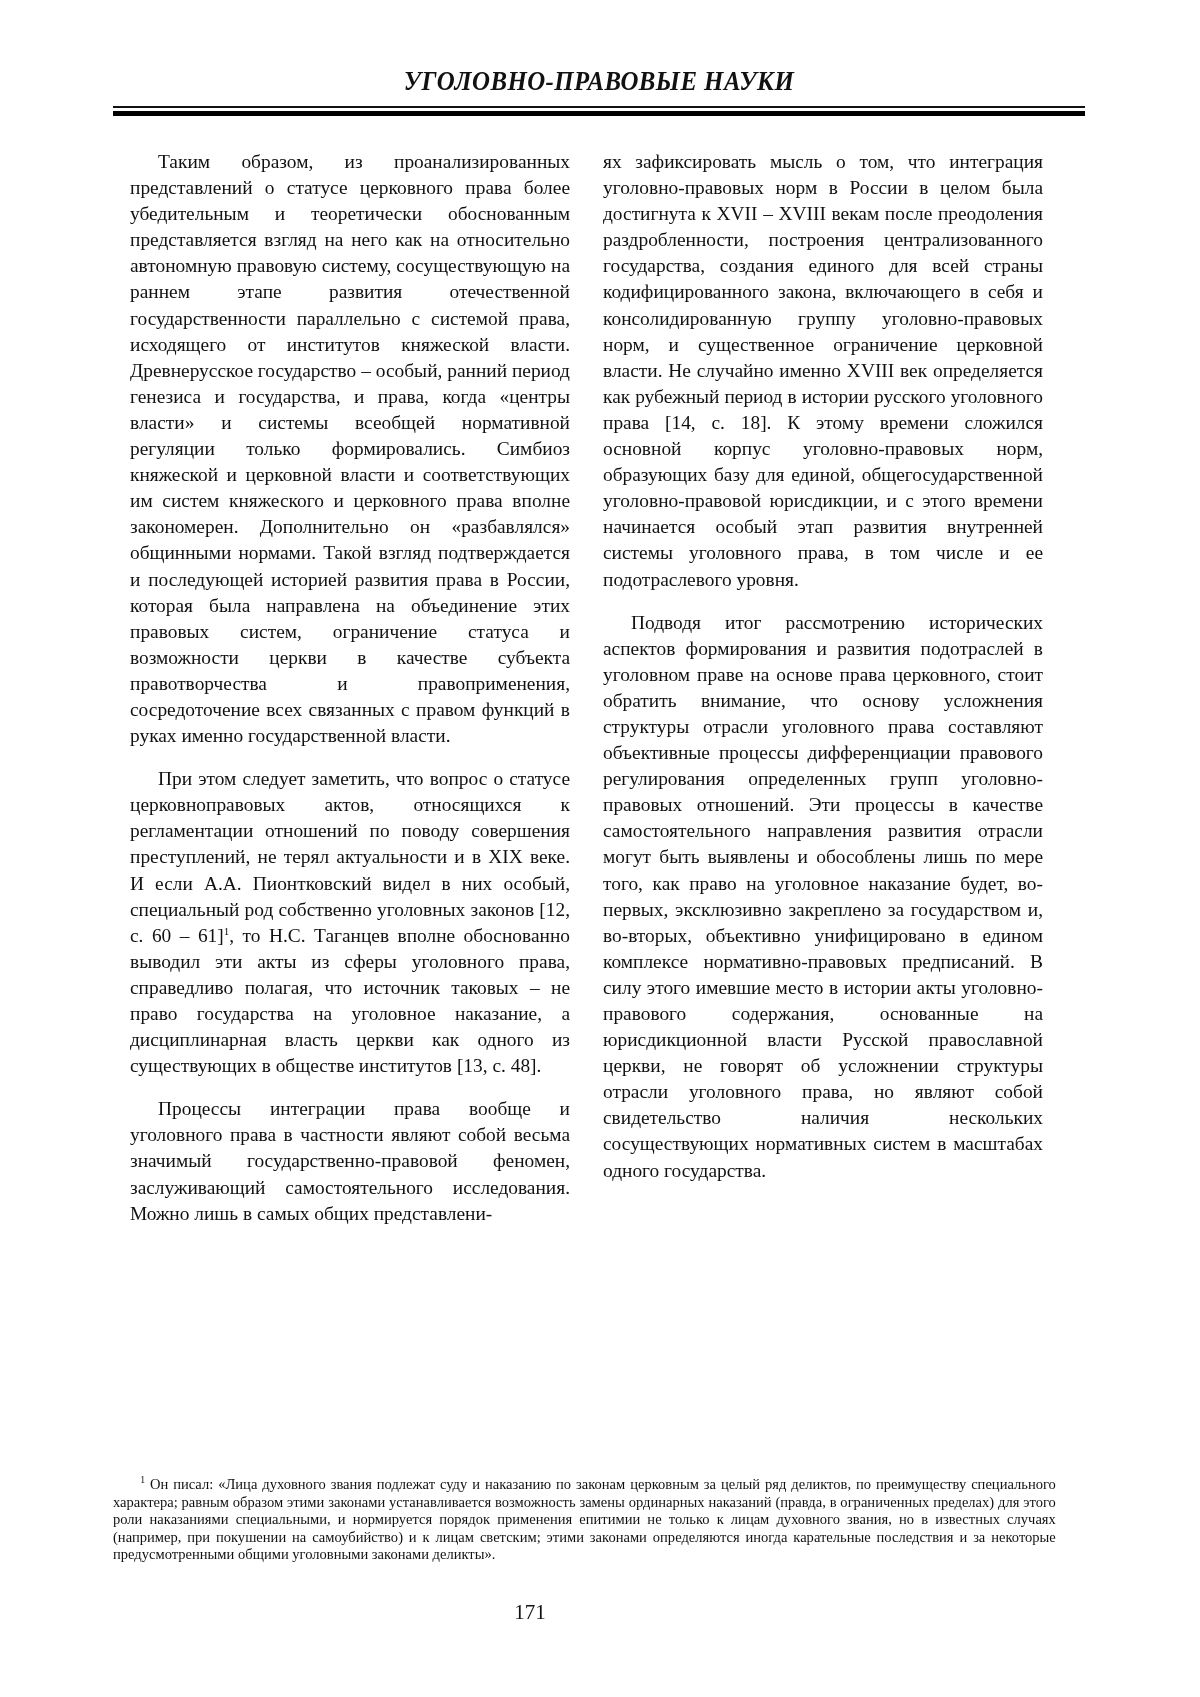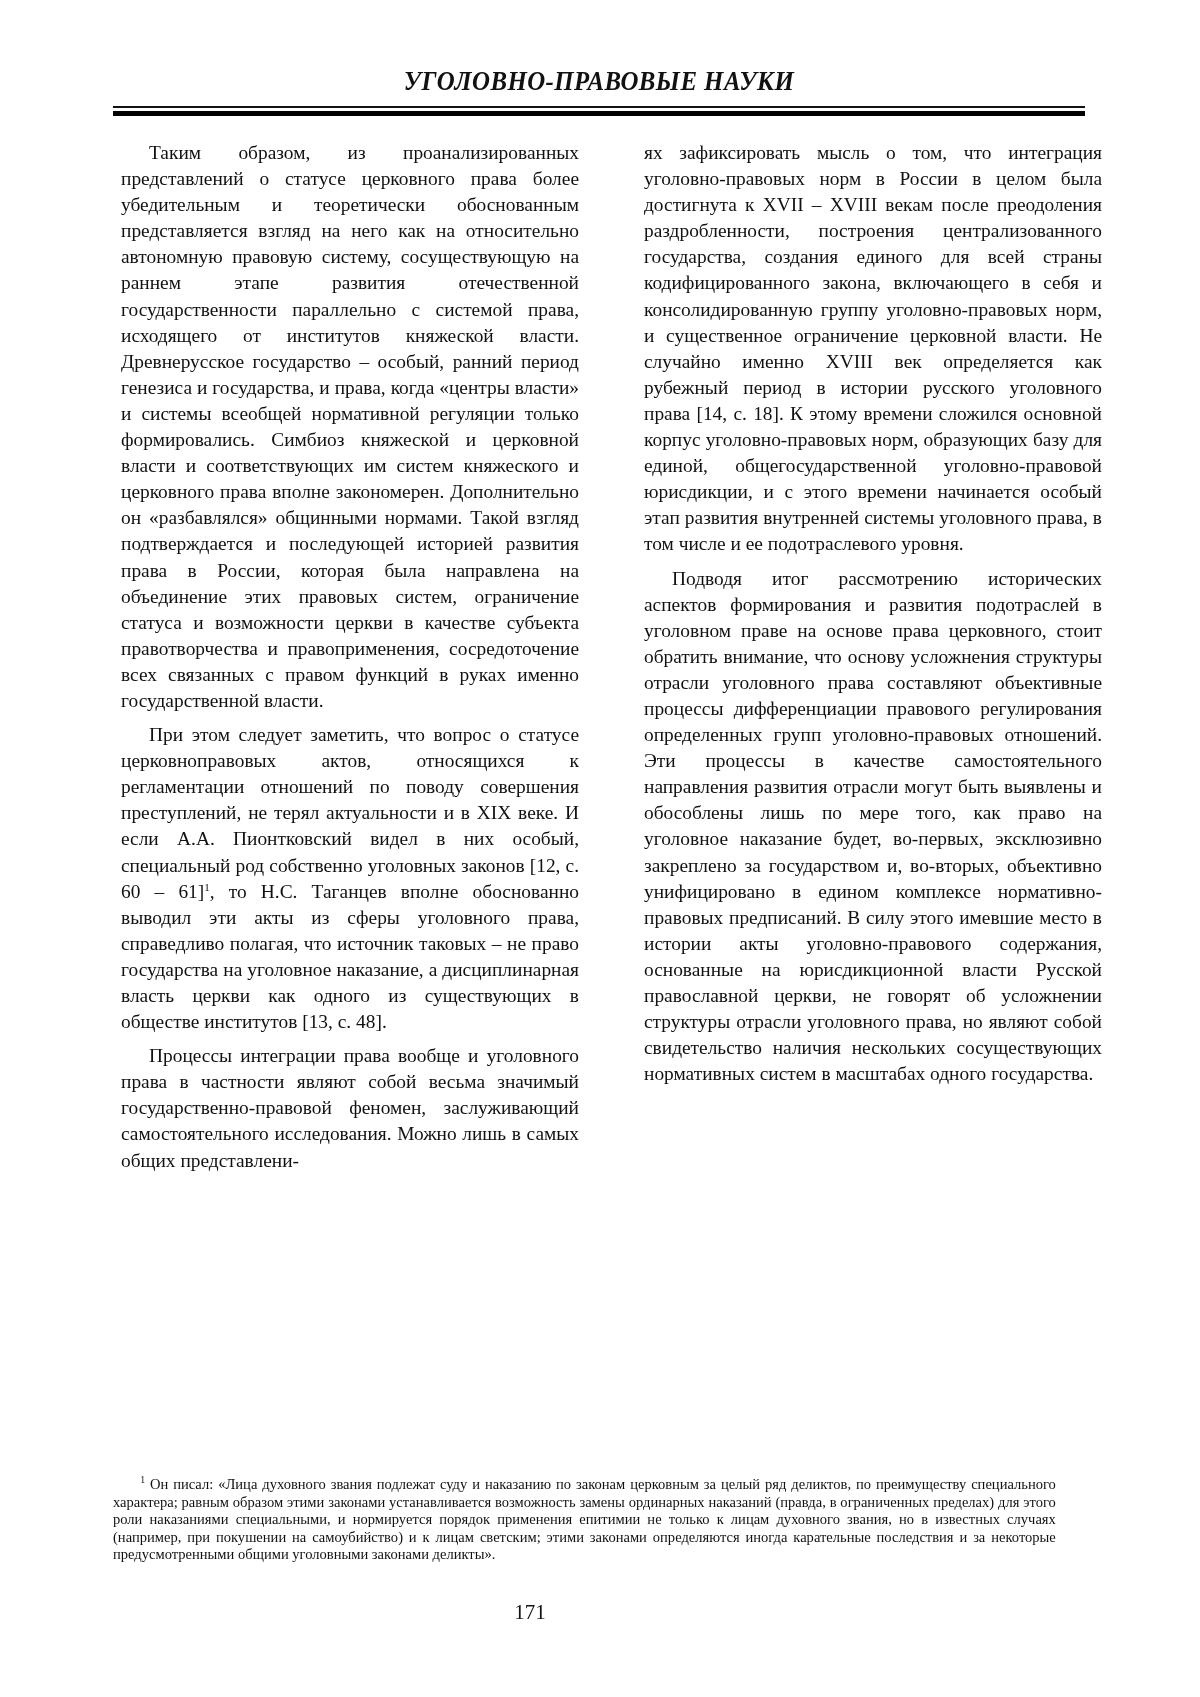--- a/index.html
+++ b/index.html
@@ -6,22 +6,22 @@
   body { width: 1200px; height: 1697px; position: relative; overflow: hidden;
          font-family: "Liberation Serif", "DejaVu Serif", serif; color: #111; }
   .header-title { position: absolute; left: 113px; width: 972px; top: 66px; text-align: center;
          font-family: "Liberation Serif", serif; font-weight: bold; font-style: italic;
          font-size: 27px; letter-spacing: 0.5px; transform: scaleX(0.92); transform-origin: center; }
   .rule-thin { position: absolute; left: 113px; width: 972px; top: 106px; height: 2px; background: #111; }
   .rule-thick { position: absolute; left: 113px; width: 972px; top: 111px; height: 5px; background: #000; }
   .col { position: absolute; top: 132px; width: 474px; font-size: 19.4px; line-height: 26.1px;
          text-align: justify; }
   .col-left { left: 113px; }
-  .col-right { left: 636px; }
-  .col p { margin: 8px; text-indent: 28px; }
+  .col-right { left: 586px; }
+  .col p { margin: 17px; text-indent: 28px; }
   .col p.noindent { text-indent: 0; }
   .section-heading { font-weight: bold; text-align: center; text-indent: 0 !important; margin: 0; }
   sup { font-size: 11px; line-height: 0; vertical-align: super; }
   .footnote { position: absolute; left: 113px; width: 972px; top: 1476px; font-size: 15px;
          line-height: 17.6px; text-align: justify; transform: scaleX(0.97); transform-origin: left; }
   .footnote p { margin: 0; text-indent: 28px; }
   .footnote sup { font-size: 10px; }
   .page-number { position: absolute; left: 0; width: 1060px; top: 1600px; text-align: center;
          font-size: 21px; }
 </style>

